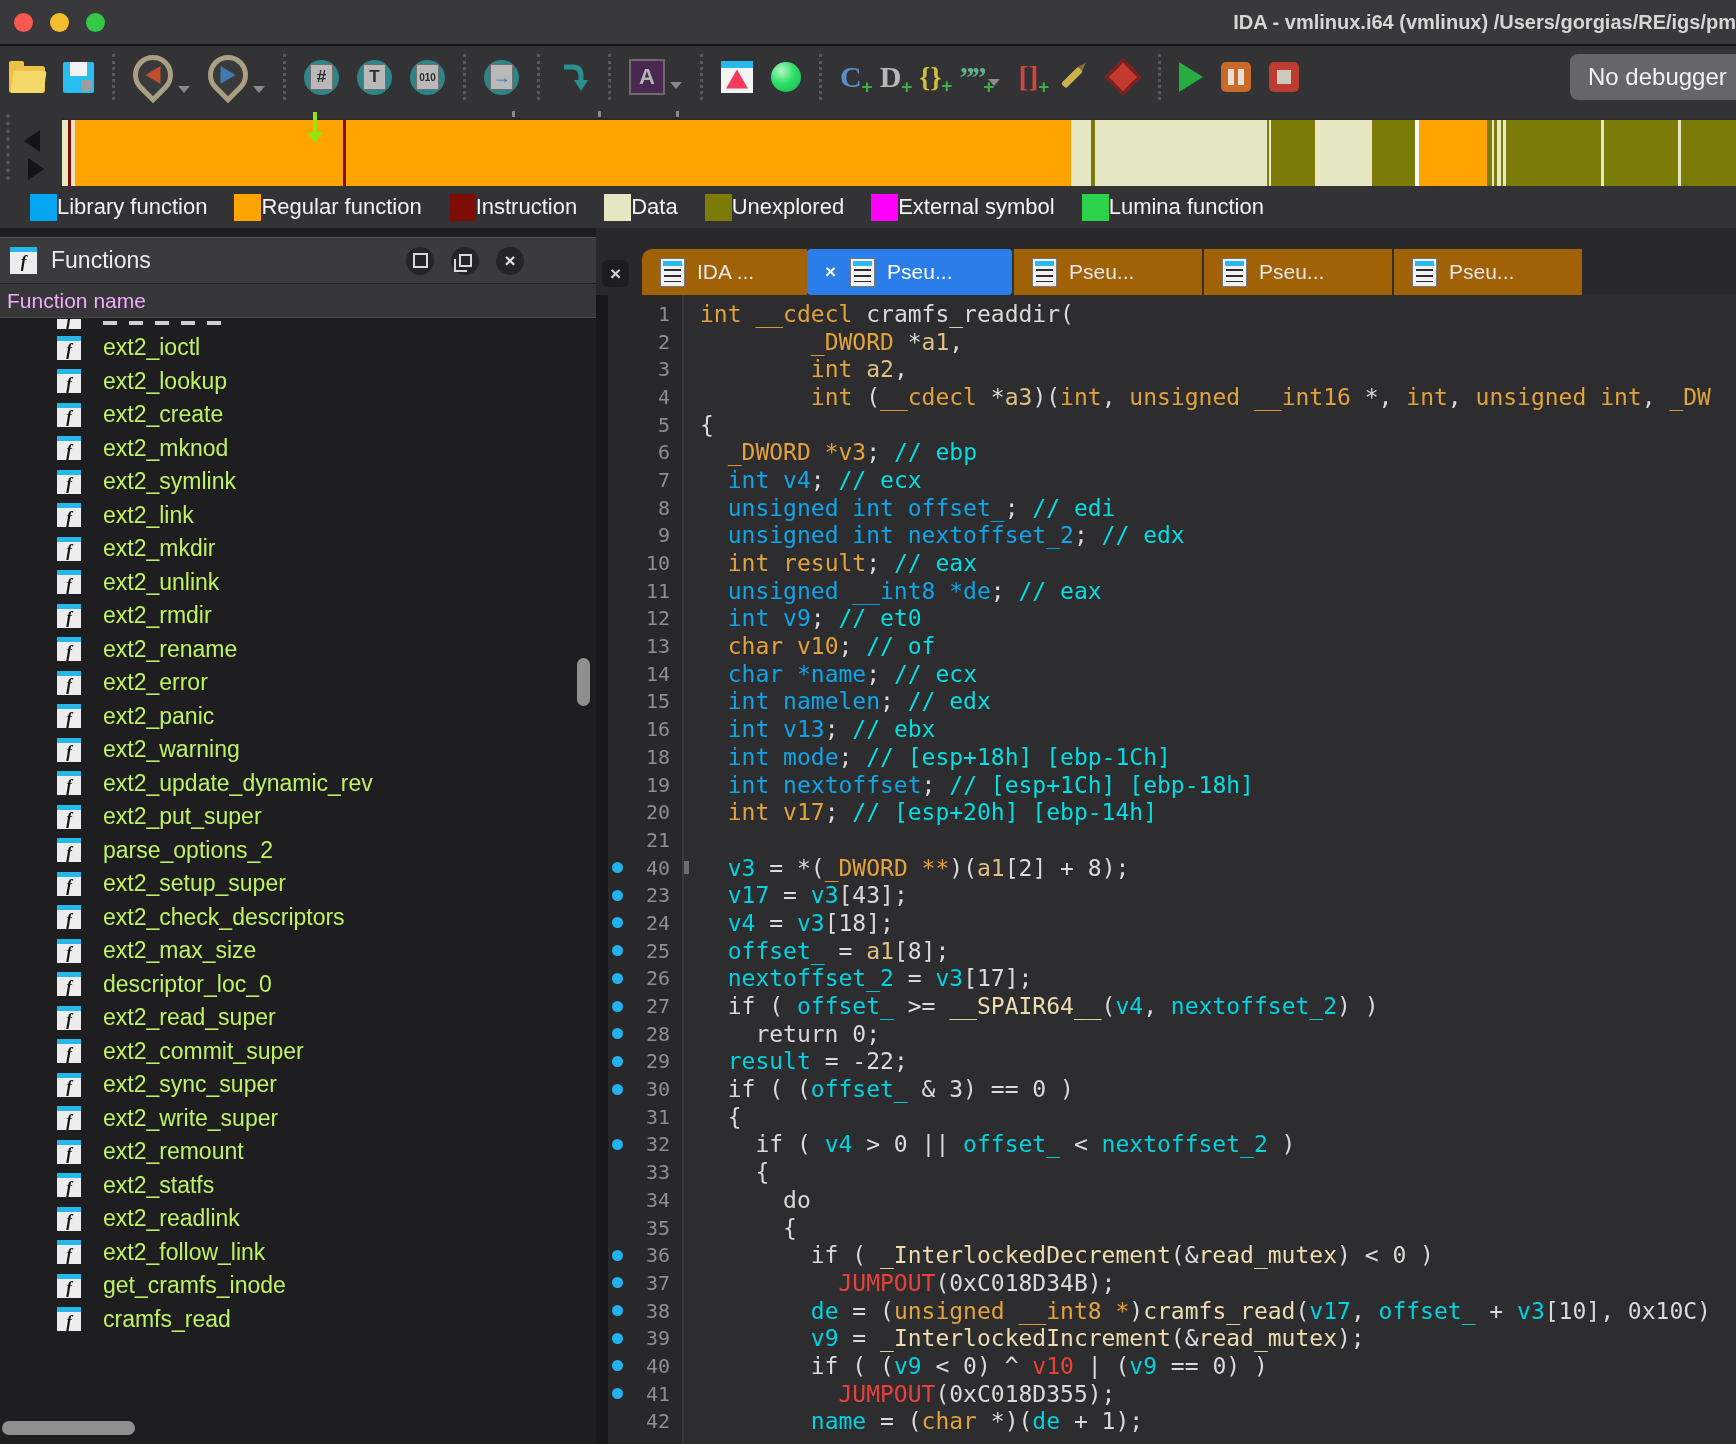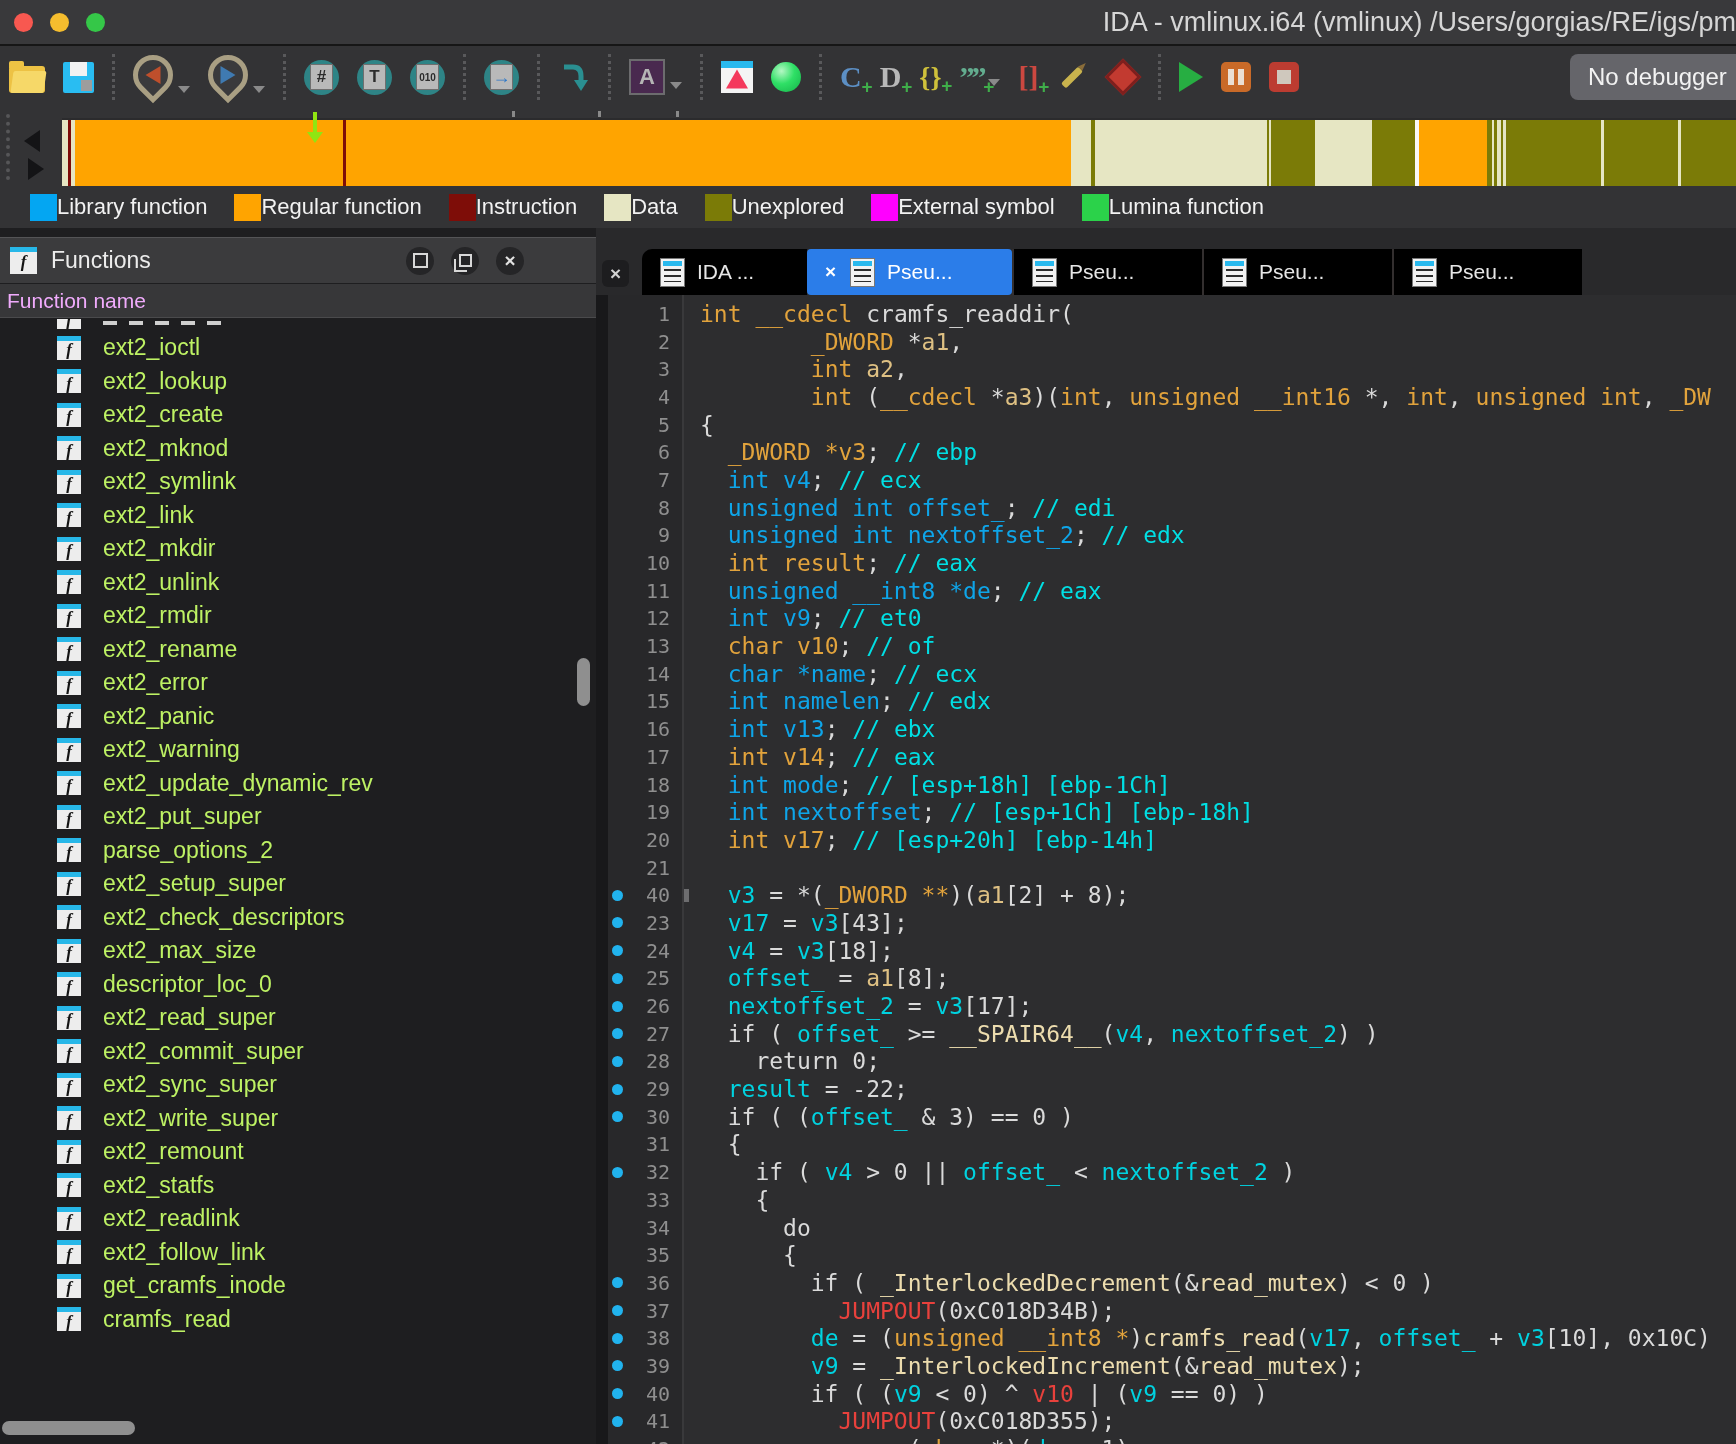--- a/index.html
+++ b/index.html
@@ -5,21 +5,21 @@
   html,body{margin:0;padding:0;background:#202022;}
   #app{position:relative;width:1736px;height:1444px;background:#323234;overflow:hidden;
        font-family:"Liberation Sans",sans-serif;color:#e0e0e0;}
 
   
   .titlebar{position:absolute;left:0;top:0;width:1736px;height:44px;background:#39393b;
             border-bottom:2px solid #161616;display:flex;align-items:center;}
   .lights{display:flex;gap:17px;padding-left:14px;}
   .light{width:19px;height:19px;border-radius:50%;}
   .title-text{position:absolute;right:0;top:0;height:53px;line-height:44px;white-space:nowrap;
-              overflow:hidden;font-weight:normal;font-size:27px;color:#d6d6d6;}
+              overflow:hidden;font-weight:bold;font-size:20px;color:#d6d6d6;}
 
   
   .toolbar{position:absolute;left:0;top:46px;width:1736px;height:62px;background:#333335;
            display:flex;align-items:center;overflow:hidden;}
   .tb-items{display:flex;align-items:center;height:100%;}
   .tbtn{display:flex;align-items:center;justify-content:center;margin:0 9px;position:relative;cursor:default;}
   .tsep{height:46px;border-left:3px dotted #59595b;margin:0 9px;}
   .chev{width:0;height:0;border-left:6px solid transparent;border-right:6px solid transparent;
         border-top:7px solid #8a8a8a;margin-left:5px;align-self:flex-end;margin-bottom:6px;}
 
@@ -119,21 +119,21 @@
   .frow.partial .stub{margin-top:2px;width:130px;height:4px;
         background:repeating-linear-gradient(90deg,#cfcfcf 0 14px,transparent 14px 26px);}
   .v-scroll{position:absolute;left:577px;top:430px;width:13px;height:48px;border-radius:7px;background:#8f8f8f;}
   .h-scroll{position:absolute;left:2px;top:1193px;width:133px;height:14px;border-radius:7px;background:#8f8f8f;}
 
   
   .cpane{position:absolute;left:596px;top:0;width:1140px;height:1216px;background:#29292b;overflow:hidden;}
   .tab-close{position:absolute;left:6px;top:32px;width:27px;height:27px;border-radius:6px;background:#1d1d1f;
              color:#d2d2d2;font-size:19px;font-weight:bold;display:flex;align-items:center;justify-content:center;}
   .tabs{position:absolute;left:46px;top:19px;right:0;height:48px;display:flex;align-items:flex-end;}
-  .tab{height:46px;display:flex;align-items:center;gap:12px;padding:0 18px;background:#000000;box-sizing:border-box;}
+  .tab{height:46px;display:flex;align-items:center;gap:12px;padding:0 18px;background:#a16207;box-sizing:border-box;}
   .tab:first-child{border-radius:10px 0 0 0;}
   .tab + .tab{border-left:2px solid #332f2f;}
   .tab.active{background:#2b7de9;border-radius:4px;border-left:none;}
   .tab .tlabel{font-size:21px;color:#e6e6e6;white-space:nowrap;}
   .tab.active .tlabel{color:#ffffff;}
   .tab .tx{color:#ffffff;font-size:19px;font-weight:bold;margin-right:2px;}
   .ticon-doc{width:23px;height:27px;background:#f2f2f2;position:relative;border:1px solid #777;}
   .ticon-doc::before{content:"";position:absolute;left:2px;top:2px;right:2px;height:5px;background:#29b9ee;}
   .ticon-doc::after{content:"";position:absolute;left:3px;top:10px;right:3px;height:13px;
         background:repeating-linear-gradient(#2c2c2c 0 2.5px,transparent 2.5px 6px);}
@@ -597,21 +597,20 @@
             <div class="cline"><span class="lnum">7</span><code><span class="tk-w">  </span><span class="tk-d">int v4</span><span class="tk-w">; </span><span class="tk-c">// ecx</span></code></div>
             <div class="cline"><span class="lnum">8</span><code><span class="tk-w">  </span><span class="tk-d">unsigned int offset_</span><span class="tk-w">; </span><span class="tk-c">// edi</span></code></div>
             <div class="cline"><span class="lnum">9</span><code><span class="tk-w">  </span><span class="tk-d">unsigned int nextoffset_2</span><span class="tk-w">; </span><span class="tk-c">// edx</span></code></div>
             <div class="cline"><span class="lnum">10</span><code><span class="tk-w">  </span><span class="tk-t">int result</span><span class="tk-w">; </span><span class="tk-c">// eax</span></code></div>
             <div class="cline"><span class="lnum">11</span><code><span class="tk-w">  </span><span class="tk-d">unsigned __int8 *de</span><span class="tk-w">; </span><span class="tk-c">// eax</span></code></div>
             <div class="cline"><span class="lnum">12</span><code><span class="tk-w">  </span><span class="tk-d">int v9</span><span class="tk-w">; </span><span class="tk-c">// et0</span></code></div>
             <div class="cline"><span class="lnum">13</span><code><span class="tk-w">  </span><span class="tk-t">char v10</span><span class="tk-w">; </span><span class="tk-c">// of</span></code></div>
             <div class="cline"><span class="lnum">14</span><code><span class="tk-w">  </span><span class="tk-d">char *name</span><span class="tk-w">; </span><span class="tk-c">// ecx</span></code></div>
             <div class="cline"><span class="lnum">15</span><code><span class="tk-w">  </span><span class="tk-d">int namelen</span><span class="tk-w">; </span><span class="tk-c">// edx</span></code></div>
             <div class="cline"><span class="lnum">16</span><code><span class="tk-w">  </span><span class="tk-d">int v13</span><span class="tk-w">; </span><span class="tk-c">// ebx</span></code></div>
-            <div class="cline"><span class="lnum">17</span><code><span class="tk-w">  </span><span class="tk-t">int v14</span><span class="tk-w">; </span><span class="tk-c">// eax</span></code></div>
             <div class="cline"><span class="lnum">18</span><code><span class="tk-w">  </span><span class="tk-d">int mode</span><span class="tk-w">; </span><span class="tk-c">// [esp+18h] [ebp-1Ch]</span></code></div>
             <div class="cline"><span class="lnum">19</span><code><span class="tk-w">  </span><span class="tk-d">int nextoffset</span><span class="tk-w">; </span><span class="tk-c">// [esp+1Ch] [ebp-18h]</span></code></div>
             <div class="cline"><span class="lnum">20</span><code><span class="tk-w">  </span><span class="tk-t">int v17</span><span class="tk-w">; </span><span class="tk-c">// [esp+20h] [ebp-14h]</span></code></div>
             <div class="cline"><span class="lnum">21</span><code></code></div>
             <div class="cline"><span class="dot"></span><span class="lnum">40</span><span class="curmark"></span><code><span class="tk-w">  </span><span class="tk-v">v3</span><span class="tk-w"> = *(</span><span class="tk-t">_DWORD</span><span class="tk-w"> </span><span class="tk-t">**</span><span class="tk-w">)(</span><span class="tk-g">a1</span><span class="tk-w">[2] + 8);</span></code></div>
             <div class="cline"><span class="dot"></span><span class="lnum">23</span><code><span class="tk-w">  </span><span class="tk-v">v17</span><span class="tk-w"> = </span><span class="tk-v">v3</span><span class="tk-w">[43];</span></code></div>
             <div class="cline"><span class="dot"></span><span class="lnum">24</span><code><span class="tk-w">  </span><span class="tk-v">v4</span><span class="tk-w"> = </span><span class="tk-v">v3</span><span class="tk-w">[18];</span></code></div>
             <div class="cline"><span class="dot"></span><span class="lnum">25</span><code><span class="tk-w">  </span><span class="tk-v">offset_</span><span class="tk-w"> = </span><span class="tk-g">a1</span><span class="tk-w">[8];</span></code></div>
             <div class="cline"><span class="dot"></span><span class="lnum">26</span><code><span class="tk-w">  </span><span class="tk-v">nextoffset_2</span><span class="tk-w"> = </span><span class="tk-v">v3</span><span class="tk-w">[17];</span></code></div>
             <div class="cline"><span class="dot"></span><span class="lnum">27</span><code><span class="tk-w">  if ( </span><span class="tk-v">offset_</span><span class="tk-w"> &gt;= </span><span class="tk-m">__SPAIR64__</span><span class="tk-w">(</span><span class="tk-v">v4</span><span class="tk-w">, </span><span class="tk-v">nextoffset_2</span><span class="tk-w">) )</span></code></div>

